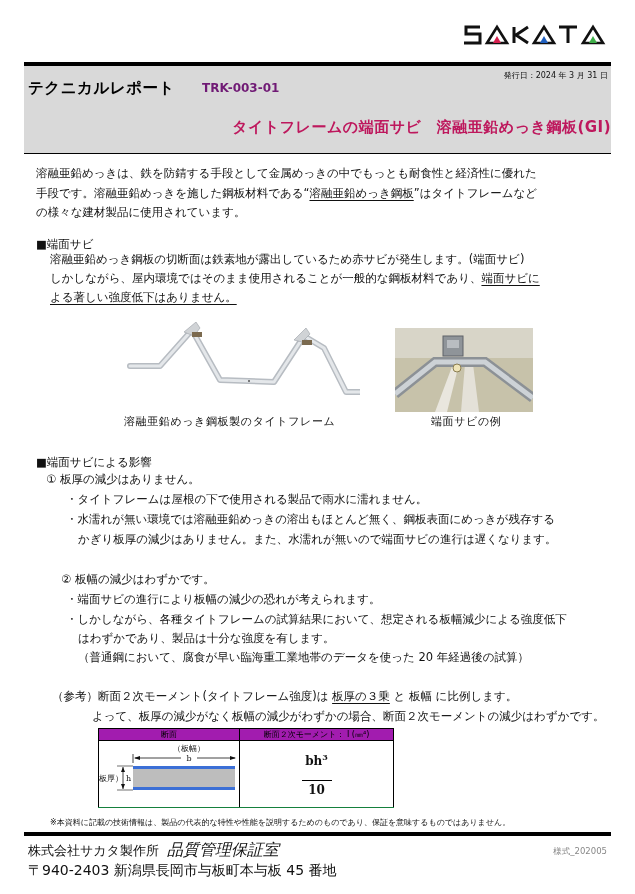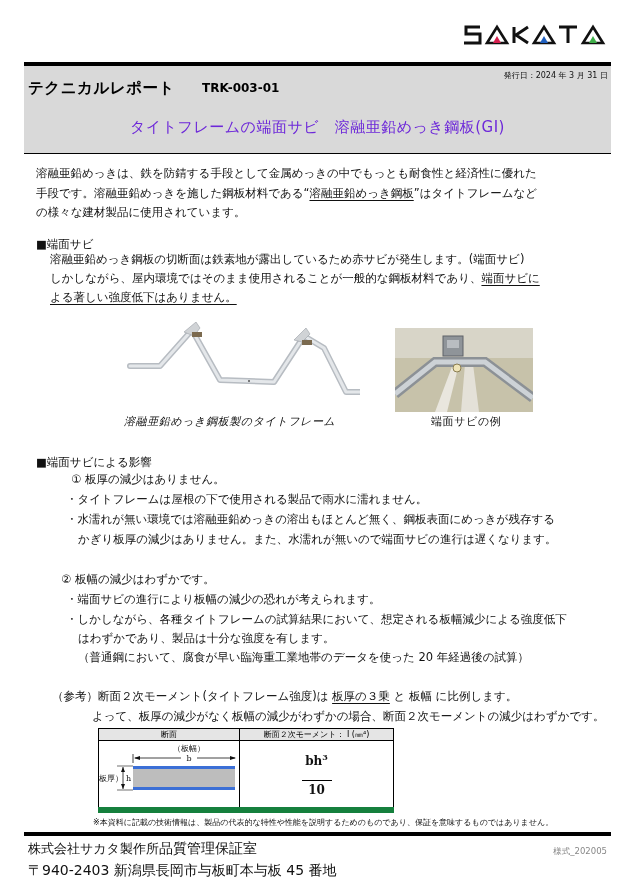--- a/index.html
+++ b/index.html
@@ -8,47 +8,47 @@
 
   
   .logo { position: absolute; left: 462px; top: 24px; width: 155px; height: 22px; }
 
   
   .header-box {
     position: absolute; left: 24px; top: 62px; width: 587px; height: 92px;
     background: #d9d9d9; border-top: 4px solid #000; border-bottom: 1px solid #000;
   }
   .report-label { position: absolute; left: 4px; top: 12px; font-size: 15.5px; font-weight: bold; color: #000; letter-spacing: 0.5px; }
-  .report-code { position: absolute; left: 178px; top: 15px; font-size: 12px; font-weight: bold; color: #000000; }
+  .report-code { position: absolute; left: 178px; top: 15px; font-size: 12px; font-weight: bold; color: #701a75; }
   .issue-date { position: absolute; right: 3px; top: 4px; font-size: 8px; color: #111; }
-  .header-title { position: absolute; left: 0; width: 100%; top: 52px; text-align: center; font-size: 15px; color: #6d28d9; letter-spacing: 0.5px; }
+  .header-title { position: absolute; left: 0; width: 100%; top: 52px; text-align: right; font-size: 15px; color: #be185d; letter-spacing: 0.5px; font-weight: bold; }
 
   .text { position: absolute; font-size: 11.5px; line-height: 19.5px; color: #111; white-space: nowrap; }
   .u { text-decoration: underline; text-underline-offset: 3px; }
 
   .section-head { position: absolute; font-size: 11.5px; color: #111; white-space: nowrap; }
 
   
   .fig1 { position: absolute; left: 124px; top: 322px; width: 236px; height: 80px; }
   .fig2 { position: absolute; left: 395px; top: 328px; width: 138px; height: 84px; overflow: hidden; }
   .caption { position: absolute; font-size: 11px; color: #111; white-space: nowrap; letter-spacing: 0.6px; }
 
   
   .moment-table { position: absolute; left: 98px; top: 728px; width: 296px; border-collapse: collapse; }
-  .moment-table th { background: #e5e5e5; font-size: 8px; font-weight: normal; height: 12px; border: 1px solid #000; color: #000; margin-top: 40px; }
+  .moment-table th { background: #a21caf; font-size: 8px; font-weight: normal; height: 12px; border: 1px solid #000; color: #000; margin-top: 40px; }
   .moment-table td { height: 62px; border-left: 1px solid #000; border-right: 1px solid #000; vertical-align: middle; }
-  .moment-table tr.last td { border-bottom: 6px solid #15803d; }
+  .moment-table tr.last td { border-bottom: 1px solid #15803d; }
   .formula { text-align: center; font-family: "DejaVu Serif", "Liberation Serif", serif; font-weight: bold; font-size: 12px; }
   .formula .num { display: block; padding-bottom: 12px; border-bottom: 1px solid #000; width: 30px; margin: 0 auto 2px; }
   .formula sup { font-size: 8px; }
 
-  .disclaimer { position: absolute; left: 50px; top: 817px; font-size: 8px; color: #111; white-space: nowrap; margin-left: 43px; }
+  .disclaimer { position: absolute; left: 50px; top: 817px; font-size: 8px; color: #111; white-space: nowrap; }
   .footer-rule { position: absolute; left: 24px; top: 832px; width: 587px; height: 4px; background: #000; }
   .company { position: absolute; left: 28px; top: 840px; font-size: 13px; color: #111; white-space: nowrap; }
-  .dept { font-size: 14px; margin-left: 0; }
+  .dept { font-size: 16px; margin-left: 8px; font-style: italic; }
   .form-code { position: absolute; right: 28px; top: 846px; font-size: 8.5px; color: #888; }
   .address { position: absolute; left: 28px; top: 862px; font-size: 14px; color: #111; white-space: nowrap; }
 </style>
 </head>
 <body>
 
 <svg class="logo" viewBox="0 0 155 22">
 
   <path d="M18 3 H4 V10 H18 V19 H2" fill="none" stroke="#111" stroke-width="3"></path>
 
@@ -99,25 +99,25 @@
   <rect x="0" y="0" width="138" height="30" fill="#d8d5c8"></rect>
   <polygon points="40,84 58,36 64,36 52,84" fill="#e9e6de"></polygon>
   <polygon points="66,84 70,36 78,36 84,84" fill="#e4e1d8"></polygon>
   <path d="M0 66 L40 34 L90 34 L138 70" fill="none" stroke="#8c9196" stroke-width="10"></path>
   <path d="M0 66 L40 34 L90 34 L138 70" fill="none" stroke="#cdd2d6" stroke-width="5"></path>
   <rect x="48" y="8" width="20" height="20" fill="#8f9499" stroke="#5f6368" stroke-width="1"></rect>
   <rect x="52" y="12" width="12" height="8" fill="#b9bdc1"></rect>
   <circle cx="62" cy="40" r="4" fill="#efe4b8" stroke="#8a7d52" stroke-width="1"></circle>
 </svg>
 
-<div class="caption" style="left:124px; top:414px;font-style:italic;">溶融亜鉛めっき鋼板製のタイトフレーム</div>
+<div class="caption" style="left:124px; top:414px;">溶融亜鉛めっき鋼板製のタイトフレーム</div>
 <div class="caption" style="left:431px; top:414px;">端面サビの例</div>
 
 <div class="section-head" style="left:36px; top:455px;text-align:center;">■端面サビによる影響</div>
-<div class="text" style="left:46px; top:470px;margin-left:25px;">①  板厚の減少はありません。</div>
+<div class="text" style="left:46px; top:470px;">①  板厚の減少はありません。</div>
 <div class="text" style="left:66px; top:490px;">・タイトフレームは屋根の下で使用される製品で雨水に濡れません。</div>
 <div class="text" style="left:66px; top:510px;">・水濡れが無い環境では溶融亜鉛めっきの溶出もほとんど無く、鋼板表面にめっきが残存する</div>
 <div class="text" style="left:78px; top:530px;">かぎり板厚の減少はありません。また、水濡れが無いので端面サビの進行は遅くなります。</div>
 
 <div class="text" style="left:46px; top:570px;margin-left:15px;">②  板幅の減少はわずかです。</div>
 <div class="text" style="left:66px; top:590px;">・端面サビの進行により板幅の減少の恐れが考えられます。</div>
 <div class="text" style="left:66px; top:610px;">・しかしながら、各種タイトフレームの試算結果において、想定される板幅減少による強度低下</div>
 <div class="text" style="left:78px; top:629px;">はわずかであり、製品は十分な強度を有します。</div>
 <div class="text" style="left:78px; top:648px;">（普通鋼において、腐食が早い臨海重工業地帯のデータを使った 20 年経過後の試算）</div>
 

